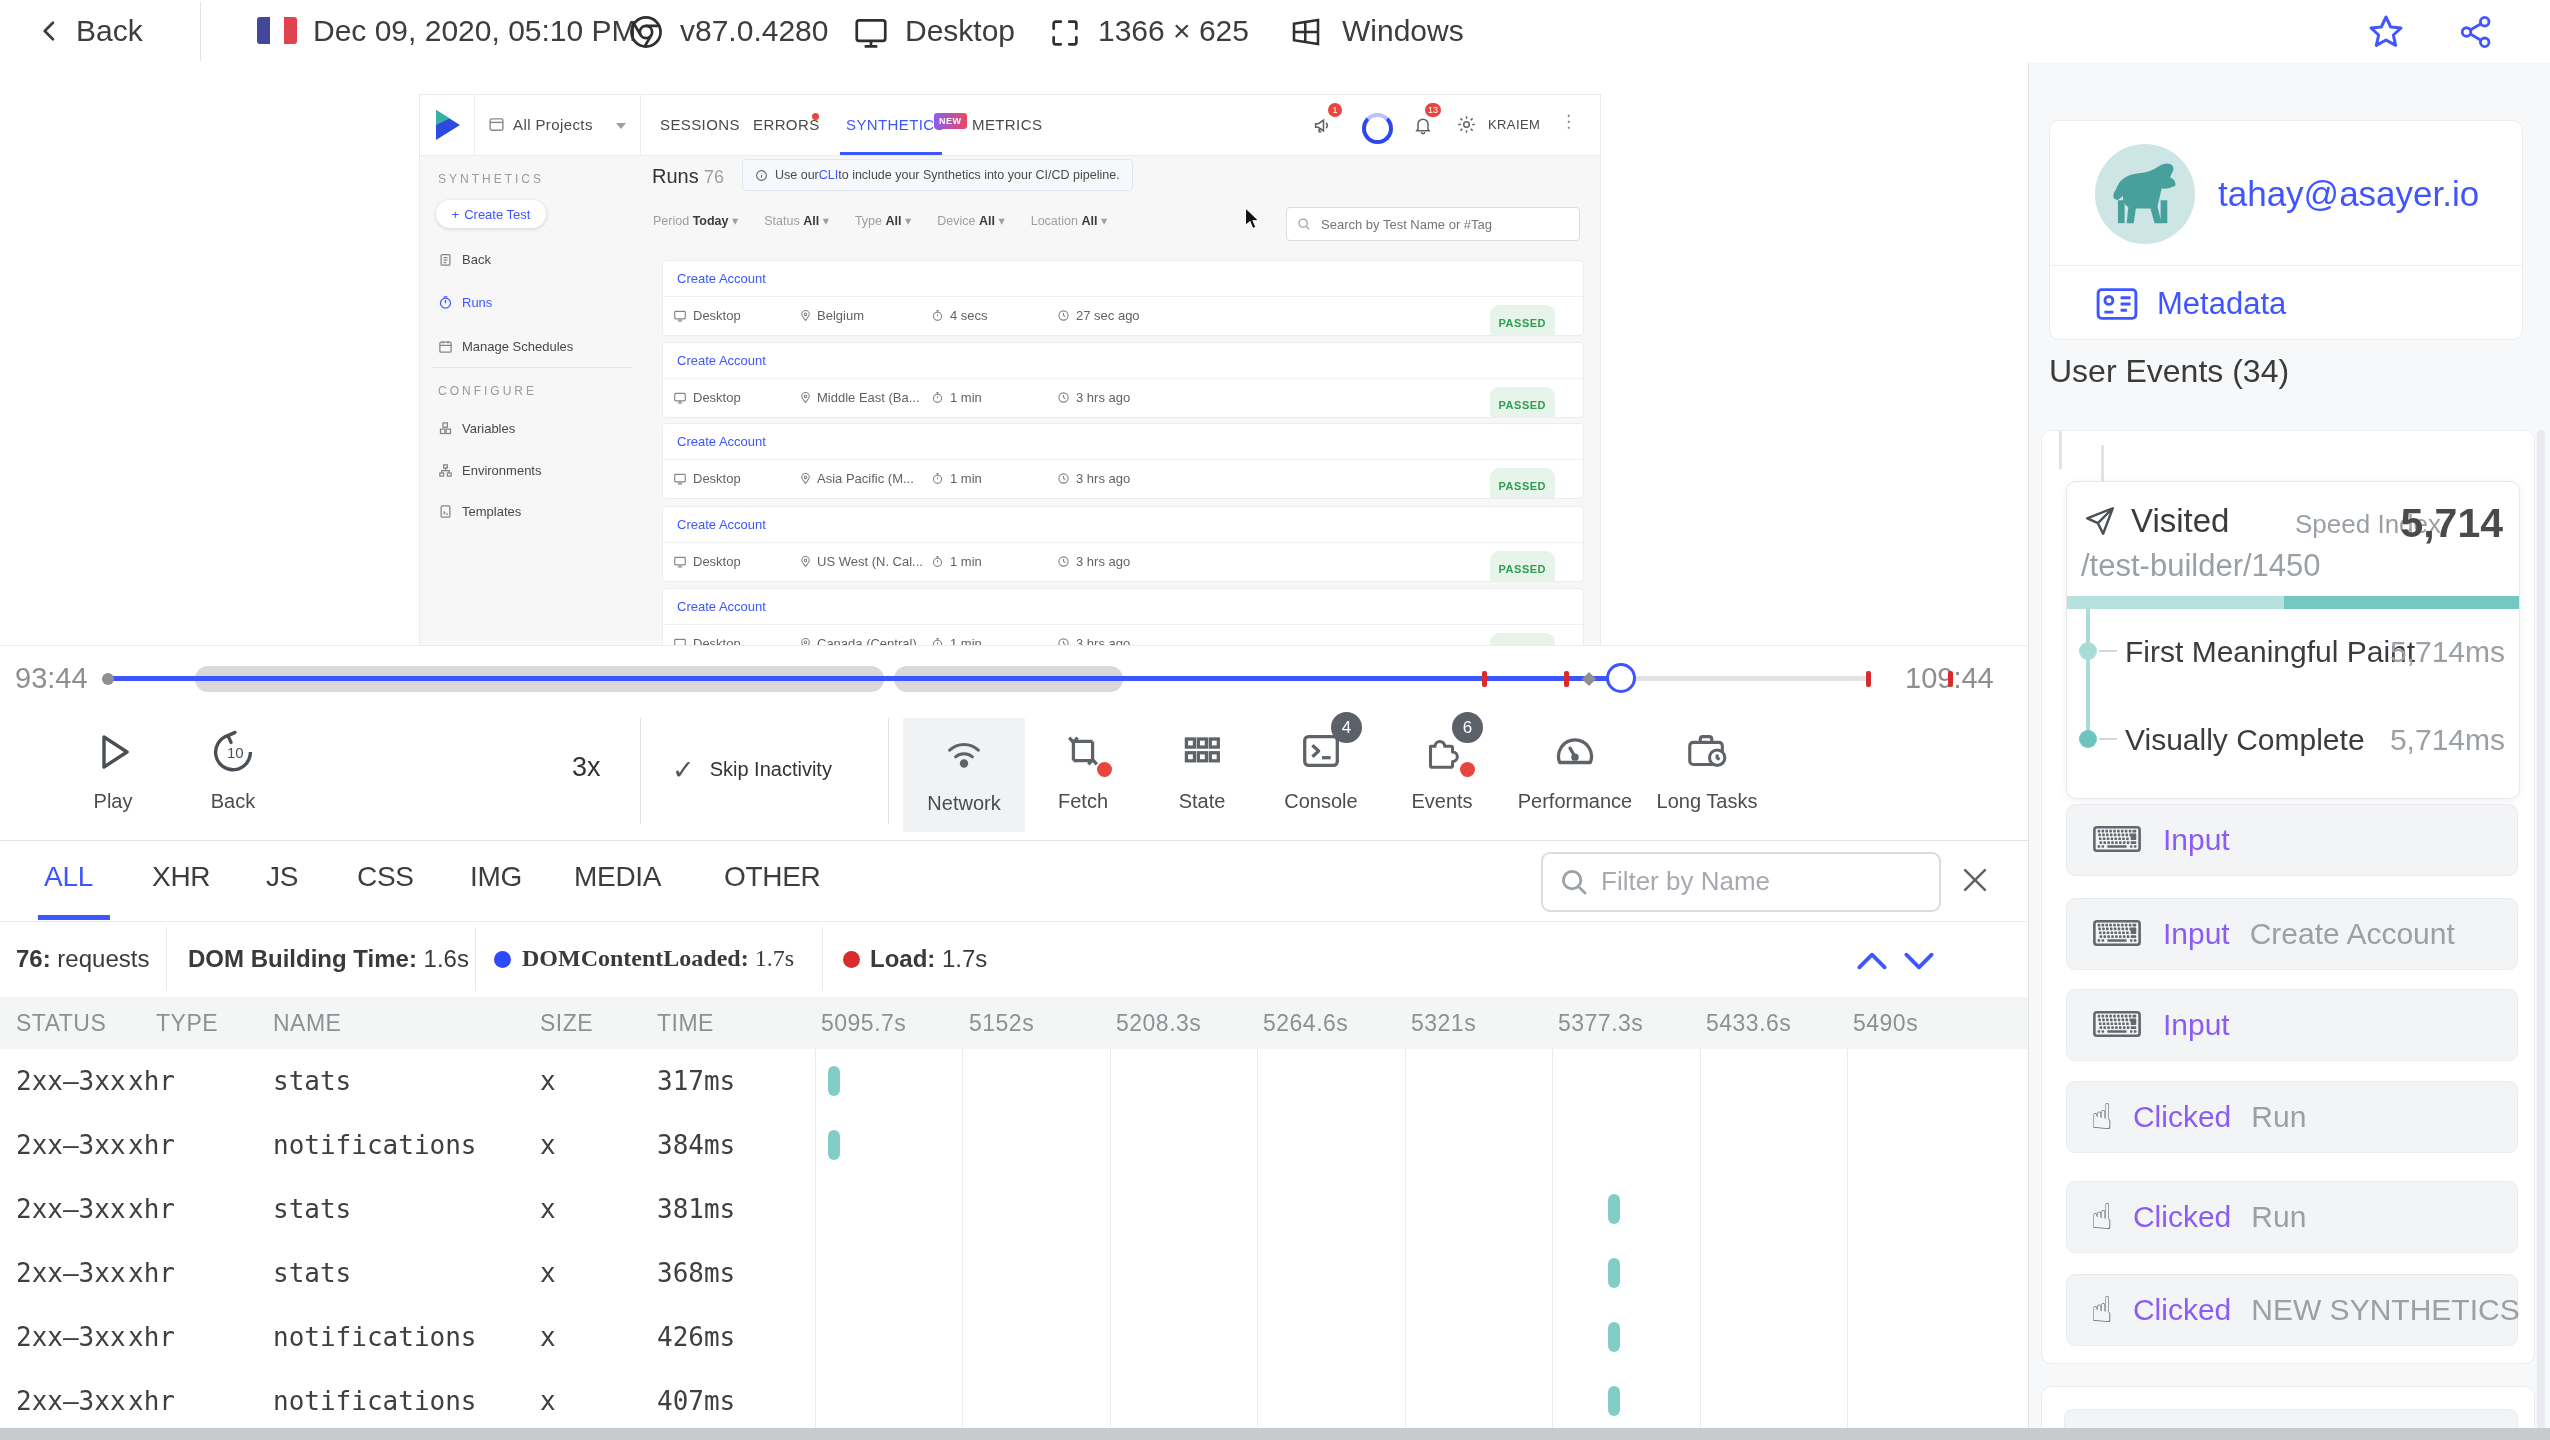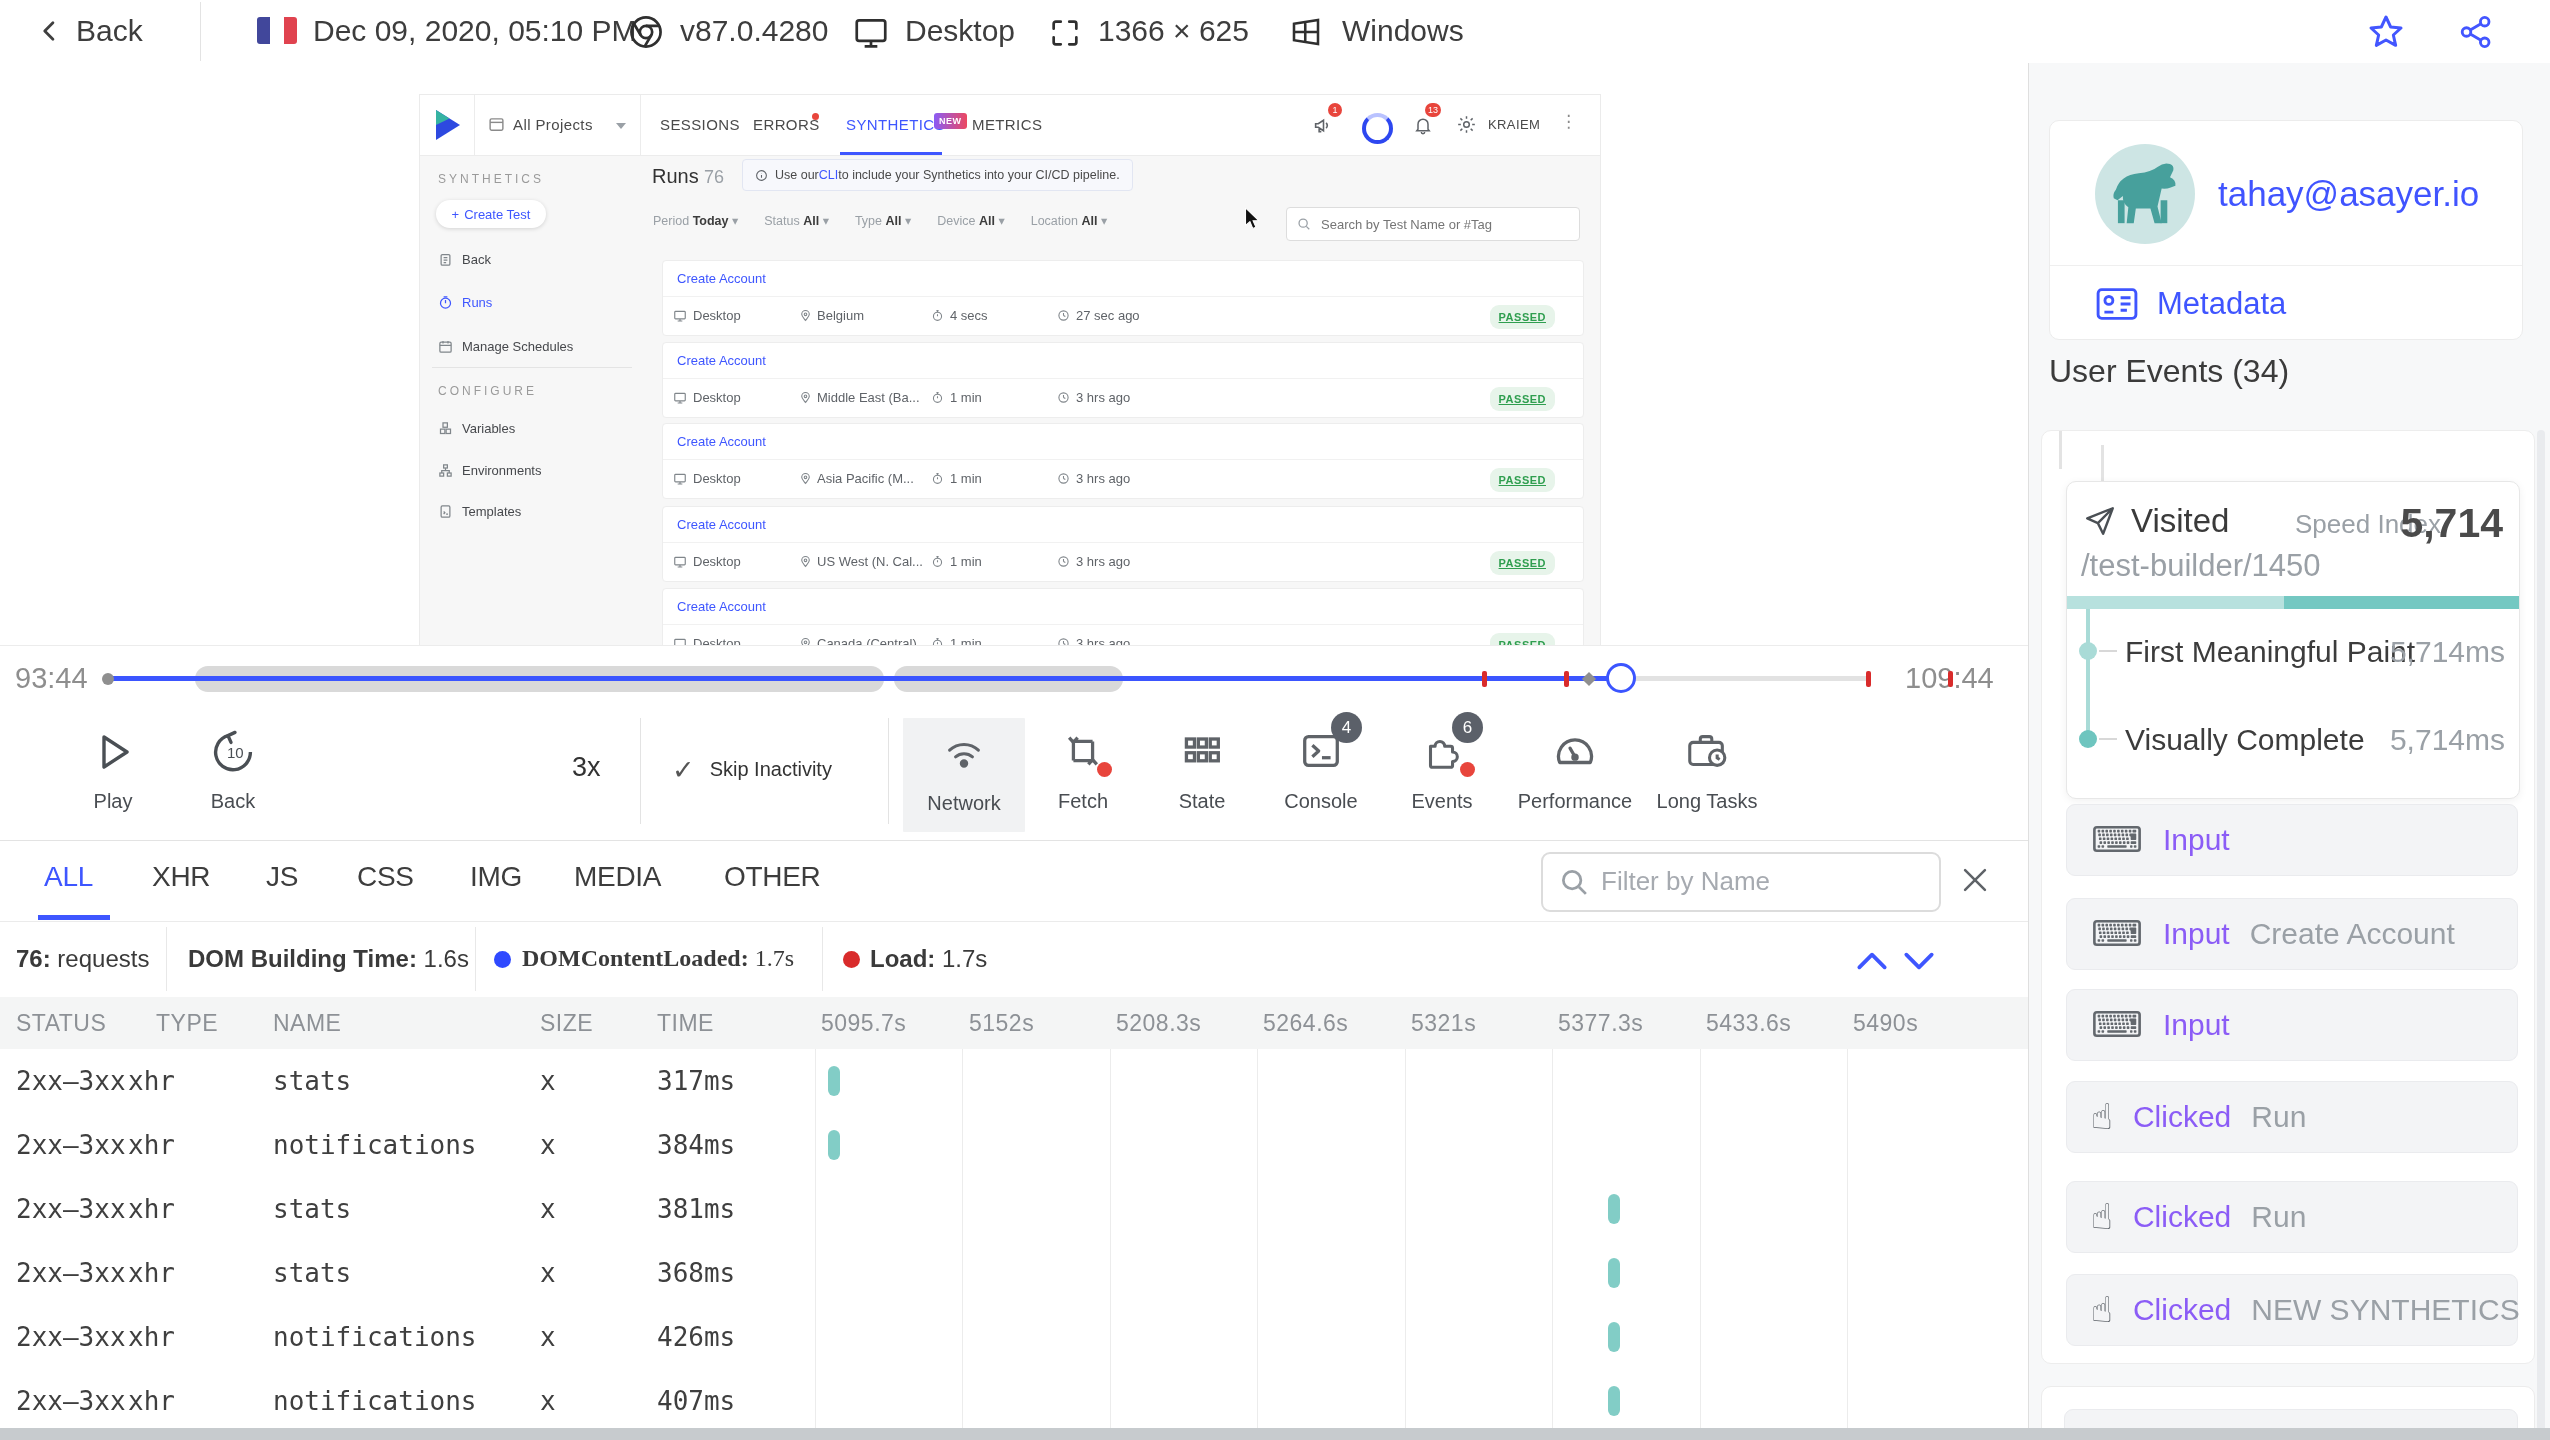--- a/index.html
+++ b/index.html
@@ -22,21 +22,21 @@
   .ma-tab{position:absolute;top:0;line-height:60px;font-size:15px;color:#4a4a4a;letter-spacing:.4px;white-space:nowrap;}
   .ma-side-label{position:absolute;font-size:12px;color:#9a9a9a;letter-spacing:3px;}
   .ma-side-item{position:absolute;display:flex;align-items:center;gap:9px;font-size:13px;color:#46484c;white-space:nowrap;}
   .ma-pill{position:absolute;background:#fff;border-radius:14px;box-shadow:0 1px 4px rgba(0,0,0,.15);
            font-size:13px;color:#3e56ff;display:flex;align-items:center;justify-content:center;}
   .run-card{position:absolute;left:242px;width:920px;height:74px;background:#fff;border:1px solid #ededed;border-radius:4px;overflow:hidden;}
   .run-title{height:35px;line-height:35px;padding-left:14px;font-size:13px;color:#3e56ff;border-bottom:1px solid #f1f1f1;}
   .run-detail{position:relative;height:38px;font-size:13px;color:#5f6368;}
   .rd{position:absolute;top:0;line-height:38px;white-space:nowrap;}
   .badge-pass{position:absolute;right:28px;top:8px;background:#e7f4ea;color:#2f9e4f;font-size:11px;font-weight:bold;
-              letter-spacing:.5px;padding:6px 9px;border-radius:9px;text-decoration:underline;}
+              letter-spacing:.5px;padding:12px 9px;border-radius:9px;}
   .mini-ic{position:absolute;top:12px;color:#80868b;}
   
   .timeline-row{position:absolute;left:0;top:645px;width:2028px;height:65px;background:#fff;border-top:1px solid #ececec;}
   .tl-label{position:absolute;top:16px;font-size:29px;color:#8e8e8e;}
   .tl-track{position:absolute;left:108px;top:30px;width:1760px;height:5px;background:#e2e2e2;border-radius:3px;}
   .tl-block{position:absolute;top:20px;height:26px;background:#d9d9d9;border-radius:13px;}
   .tl-progress{position:absolute;left:108px;top:30px;width:1512px;height:5px;background:#3b55ff;border-radius:3px;}
   .tl-red{position:absolute;top:25px;width:5px;height:16px;background:#d92b2b;border-radius:2px;z-index:4;}
   .tl-playhead{position:absolute;left:1606px;top:17px;width:24px;height:24px;background:#fff;border:3px solid #3b55ff;border-radius:50%;z-index:5;}
   .tl-startdot{position:absolute;left:102px;top:27px;width:12px;height:12px;background:#8f8f8f;border-radius:50%;}

